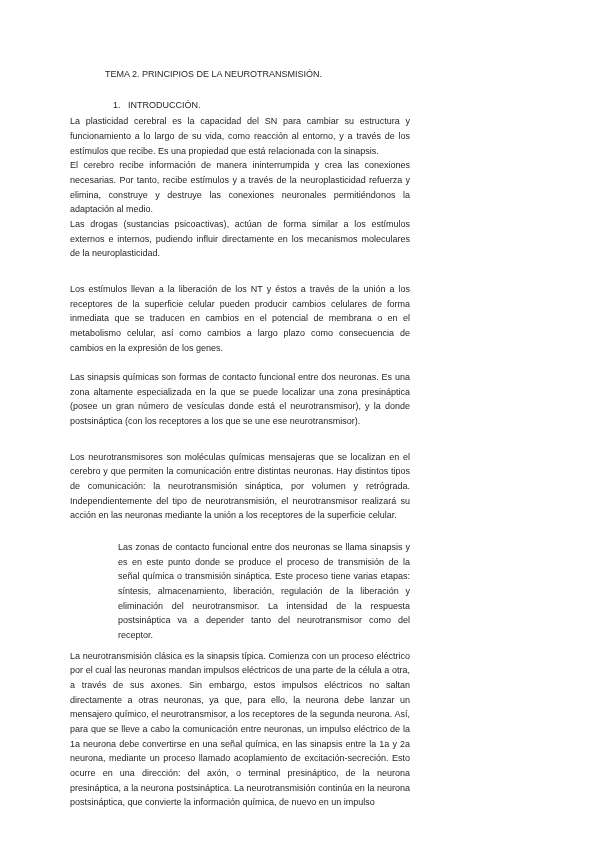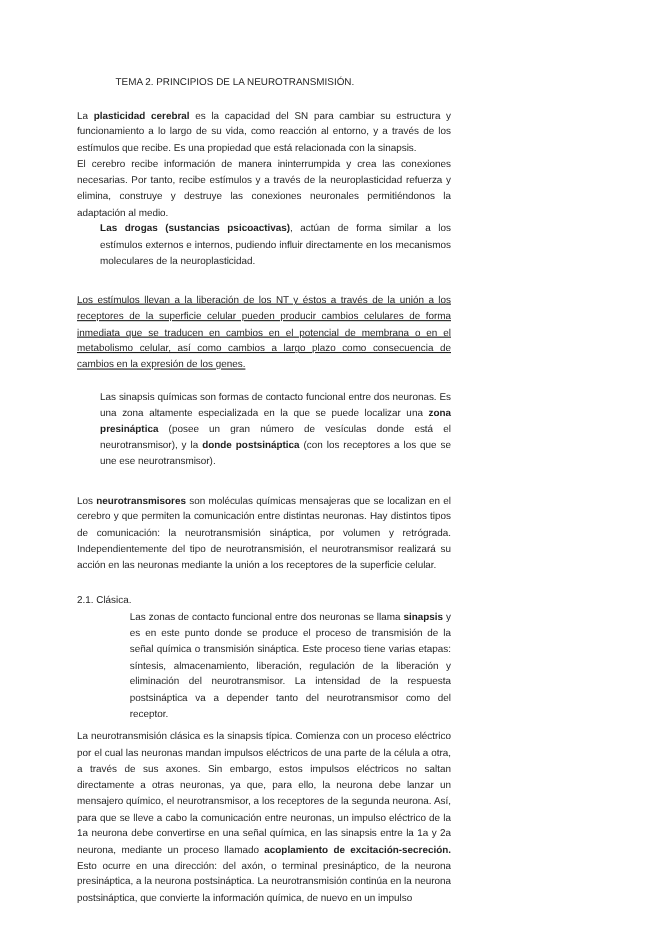--- a/index.html
+++ b/index.html
@@ -34,46 +34,46 @@
   }
   .subheading {
     margin: 0 0 1px 0;
   }
   p.para {
     margin: 0;
     text-align: justify;
   }
   p.mb0  { margin-bottom: 0; }
   p.mb6  { margin-bottom: 6px; margin-left: 48px; }
-  p.mb15 { margin-bottom: 15px; text-decoration: underline; }
+  p.mb15 { margin-bottom: 15px; }
   p.mb16 { margin-bottom: 0; }
   p.mb17 { margin-bottom: 17px; }
-  p.mb21 { margin-bottom: 21px; margin-left: 21px; }
-  b { font-weight: 700; }
+  p.mb21 { margin-bottom: 21px; }
+  b { font-weight: 400; }
 </style>
 </head>
 <body>
 
 <div class="page">
 
   <div class="doc-title">TEMA 2. PRINCIPIOS DE LA NEUROTRANSMISIÓN.</div>
 
+  <div class="heading"><span class="hnum">1.</span><span>INTRODUCCIÓN.</span></div>
 
   <p class="para mb0"><span>La </span><b>plasticidad cerebral</b><span> es la capacidad del SN para cambiar su estructura y funcionamiento a lo largo de su vida, como reacción al entorno, y a través de los estímulos que recibe. Es una propiedad que está relacionada con la sinapsis.</span></p>
 
   <p class="para mb16">El cerebro recibe información de manera ininterrumpida y crea las conexiones necesarias. Por tanto, recibe estímulos y a través de la neuroplasticidad refuerza y elimina, construye y destruye las conexiones neuronales permitiéndonos la adaptación al medio.</p>
 
   <p class="para mb21"><b>Las drogas (sustancias psicoactivas)</b><span>, actúan de forma similar a los estímulos externos e internos, pudiendo influir directamente en los mecanismos moleculares de la neuroplasticidad.</span></p>
 
   <p class="para mb15">Los estímulos llevan a la liberación de los NT y éstos a través de la unión a los receptores de la superficie celular pueden producir cambios celulares de forma inmediata que se traducen en cambios en el potencial de membrana o en el metabolismo celular, así como cambios a largo plazo como consecuencia de cambios en la expresión de los genes.</p>
 
 
   <p class="para mb21"><span>Las sinapsis químicas son formas de contacto funcional entre dos neuronas. Es una zona altamente especializada en la que se puede localizar una </span><b>zona presináptica</b><span> (posee un gran número de vesículas donde está el neurotransmisor), y la </span><b>donde postsináptica</b><span> (con los receptores a los que se une ese neurotransmisor).</span></p>
 
   <p class="para mb17"><span>Los </span><b>neurotransmisores</b><span> son moléculas químicas mensajeras que se localizan en el cerebro y que permiten la comunicación entre distintas neuronas. Hay distintos tipos de comunicación: la neurotransmisión sináptica, por volumen y retrógrada. Independientemente del tipo de neurotransmisión, el neurotransmisor realizará su acción en las neuronas mediante la unión a los receptores de la superficie celular.</span></p>
 
-  <div class="subheading">2.1. Clásica.</div>
 
   <p class="para mb6"><span>Las zonas de contacto funcional entre dos neuronas se llama </span><b>sinapsis</b><span> y es en este punto donde se produce el proceso de transmisión de la señal química o transmisión sináptica. Este proceso tiene varias etapas: síntesis, almacenamiento, liberación, regulación de la liberación y eliminación del neurotransmisor. La intensidad de la respuesta postsináptica va a depender tanto del neurotransmisor como del receptor.</span></p>
 
   <p class="para mb0"><span>La neurotransmisión clásica es la sinapsis típica. Comienza con un proceso eléctrico por el cual las neuronas mandan impulsos eléctricos de una parte de la célula a otra, a través de sus axones. Sin embargo, estos impulsos eléctricos no saltan directamente a otras neuronas, ya que, para ello, la neurona debe lanzar un mensajero químico, el neurotransmisor, a los receptores de la segunda neurona. Así, para que se lleve a cabo la comunicación entre neuronas, un impulso eléctrico de la 1a neurona debe convertirse en una señal química, en las sinapsis entre la 1a y 2a neurona, mediante un proceso llamado </span><b>acoplamiento de excitación-secreción.</b><span> Esto ocurre en una dirección: del axón, o terminal presináptico, de la neurona presináptica, a la neurona postsináptica. La neurotransmisión continúa en la neurona postsináptica, que convierte la información química, de nuevo en un impulso</span></p>
 
 </div>
 
 </body></html>

